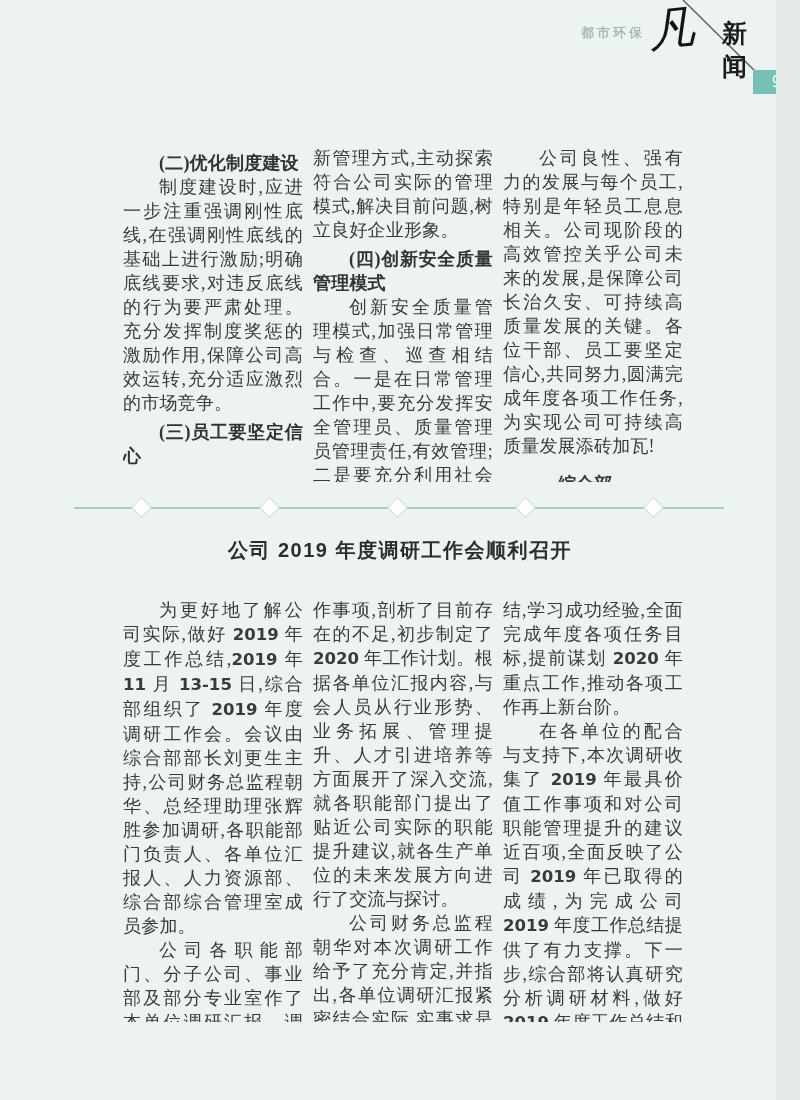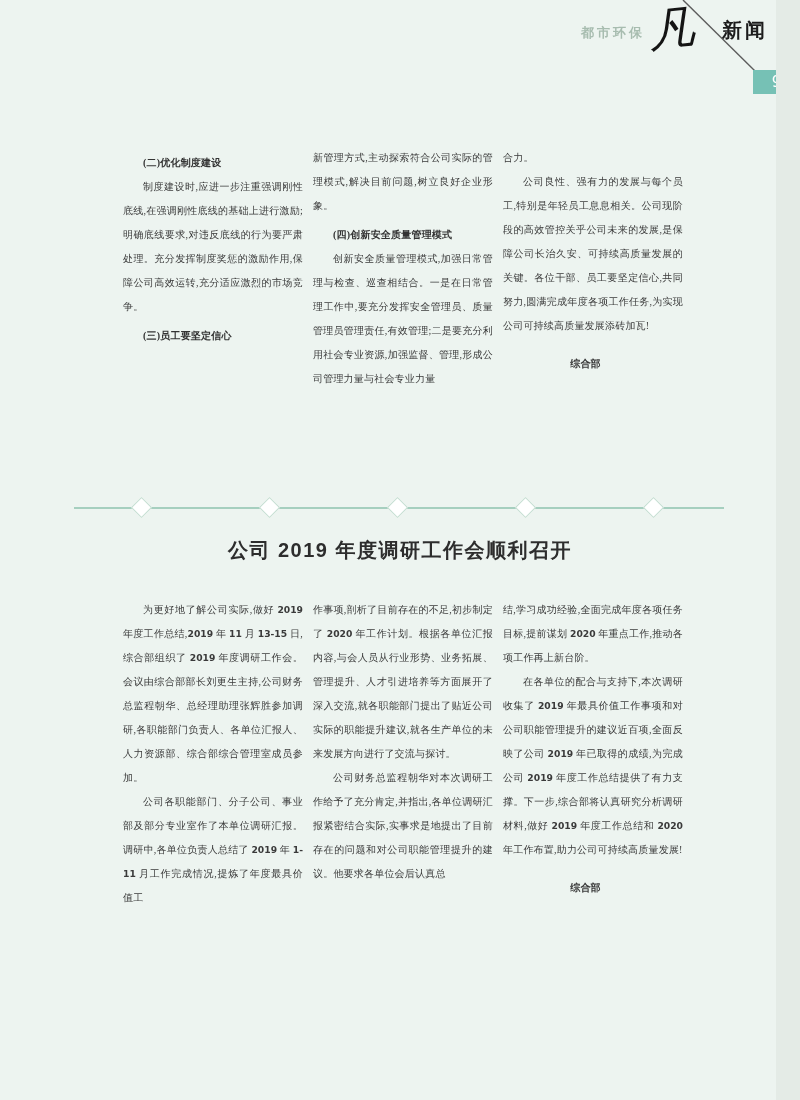--- a/index.html
+++ b/index.html
@@ -5,32 +5,32 @@
   html,body{margin:0;padding:0;}
   body{width:800px;height:1100px;background:#e4ebe6;font-family:"Liberation Serif","DejaVu Serif",serif;}
   .page{position:relative;width:776px;height:1100px;background:#edf4f0;overflow:hidden;color:#3a3a3a;}
 
   
   .brand{position:absolute;left:581px;top:24px;font-size:13px;letter-spacing:3px;
          color:#a7bcaf;font-family:"Liberation Serif","DejaVu Serif",serif;font-weight:bold;}
   .logo-glyph{position:absolute;left:648px;top:6px;font-size:46px;line-height:1;color:#141414;
          font-style:italic;transform:rotate(-6deg);font-family:"DejaVu Serif",serif;}
   .corner-line{position:absolute;left:0;top:0;width:800px;height:110px;pointer-events:none;}
-  .section-label{position:absolute;left:722px;top:17px;font-size:20px;font-weight:bold;color:#1c1c1c;
+  .section-label{position:absolute;left:722px;top:17px;font-size:25px;font-weight:bold;color:#1c1c1c;
          letter-spacing:3px;font-family:"Liberation Sans","DejaVu Sans",sans-serif;}
   .page-tab{position:absolute;left:753px;top:70px;width:47px;height:24px;background:#76c1b5;
          display:flex;align-items:center;justify-content:center;}
   .page-tab span{color:#ffffff;font-size:15px;font-family:"DejaVu Sans","Liberation Sans",sans-serif;}
 
   
   .cols{position:absolute;display:flex;gap:10px;}
   .cols-top{left:123px;top:146px;width:560px;height:336px;overflow:hidden;}
   .cols-bottom{left:123px;top:598px;width:560px;height:424px;overflow:hidden;}
   .col{flex:1 1 0;overflow:hidden;}
-  .para{margin:0;font-size:10px;line-height:24px;text-align:justify;text-indent:2em;
+  .para{margin:0;font-size:18px;line-height:24px;text-align:justify;text-indent:2em;
         letter-spacing:0.2px;color:#3a3a3a;}
   .para.cont{text-indent:0;}
   .para.heading{font-weight:bold;color:#333;margin-top:5px;}
   .para.signature{text-align:center;text-indent:0;padding-right:15px;margin-top:14px;font-weight:bold;}
   .num{font-family:"DejaVu Sans","Liberation Sans",sans-serif;font-size:0.92em;font-weight:600;letter-spacing:0;}
 
   
   .divider{position:absolute;left:74px;top:507px;width:650px;height:2px;background:#a6cfbf;}
   .diamond{position:absolute;top:-7px;width:13px;height:13px;background:#ffffff;
            border:1.5px solid #c3ddd0;transform:rotate(45deg);}
@@ -60,21 +60,20 @@
         <p class="para heading">(二)优化制度建设</p>
         <p class="para">制度建设时,应进一步注重强调刚性底线,在强调刚性底线的基础上进行激励;明确底线要求,对违反底线的行为要严肃处理。充分发挥制度奖惩的激励作用,保障公司高效运转,充分适应激烈的市场竞争。</p>
         <p class="para heading">(三)员工要坚定信心</p>
       </div>
       <div class="col">
         <p class="para cont">新管理方式,主动探索符合公司实际的管理模式,解决目前问题,树立良好企业形象。</p>
         <p class="para heading">(四)创新安全质量管理模式</p>
         <p class="para">创新安全质量管理模式,加强日常管理与检查、巡查相结合。一是在日常管理工作中,要充分发挥安全管理员、质量管理员管理责任,有效管理;二是要充分利用社会专业资源,加强监督、管理,形成公司管理力量与社会专业力量</p>
       </div>
       <div class="col">
-        <p class="para cont">合力。</p>
         <p class="para">公司良性、强有力的发展与每个员工,特别是年轻员工息息相关。公司现阶段的高效管控关乎公司未来的发展,是保障公司长治久安、可持续高质量发展的关键。各位干部、员工要坚定信心,共同努力,圆满完成年度各项工作任务,为实现公司可持续高质量发展添砖加瓦!</p>
         <p class="para signature">综合部</p>
       </div>
     </div>
 
   <div class="divider" id="divider">
       <div class="diamond" style="left: 60px;"></div>
       <div class="diamond" style="left: 188px;"></div>
       <div class="diamond" style="left: 316px;"></div>
       <div class="diamond" style="left: 444px;"></div>

